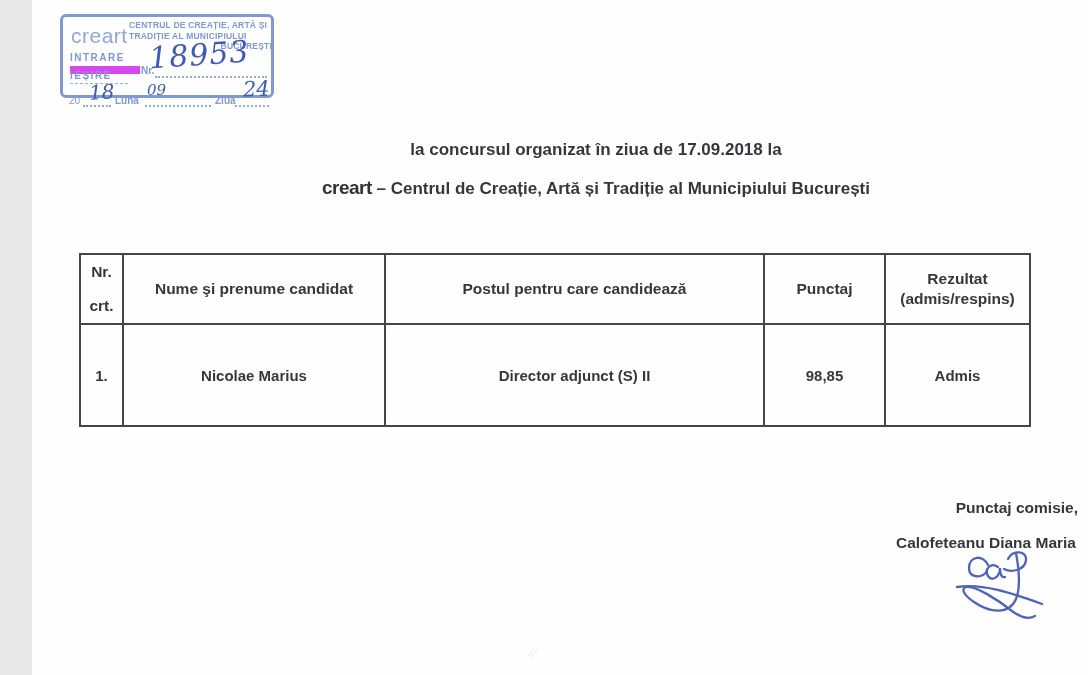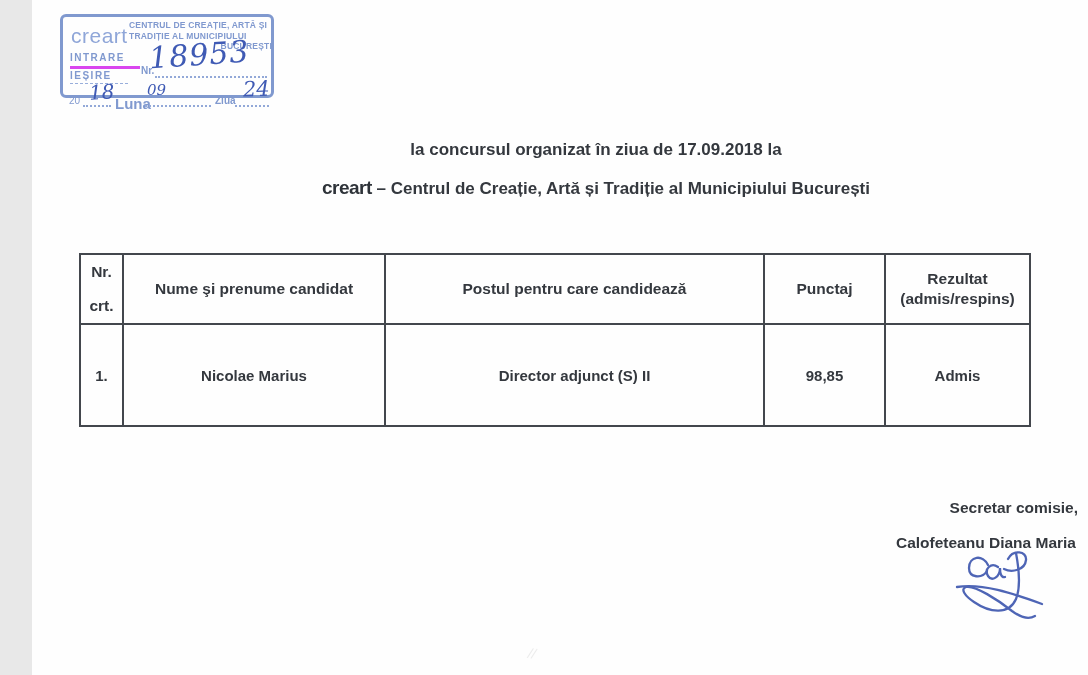--- a/index.html
+++ b/index.html
@@ -22,40 +22,40 @@
     left:8px; top:7px; font-size:21px; font-weight:500;
     color:#8fa6d8; letter-spacing:.5px;
   }
   .stamp-org {
     left:66px; top:3px; width:143px; font-size:8.5px; font-weight:700;
     line-height:10.5px; letter-spacing:.2px; color:#8099cf;
   }
   .stamp-org .l3 { display:block; text-align:right; }
   .stamp-intrare {
     left:7px; top:35px; width:70px; font-size:10px; font-weight:700;
-    letter-spacing:1.5px; border-bottom:3px solid #d946ef; padding-bottom:3px;
+    letter-spacing:1.5px; border-bottom:8px solid #d946ef; padding-bottom:3px;
   }
   .stamp-iesire {
     left:7px; top:53px; width:58px; font-size:10px; font-weight:700;
     letter-spacing:1.5px; border-bottom:1px dashed #98aedb; padding-bottom:2px;
   }
   .stamp-nr-label { left:78px; top:48px; font-size:10px; font-weight:700; }
   .dots { border-bottom:2px dotted #93a9d8; height:1px; }
   .nr-dots   { left:92px;  top:59px; width:112px; }
   .row-dots1 { left:20px;  top:88px; width:28px; }
   .row-dots2 { left:82px;  top:88px; width:66px; }
   .row-dots3 { left:172px; top:88px; width:34px; }
   .ink {
     font-family:"DejaVu Serif", serif; font-style:italic; font-weight:500;
     color:#3f5ab4;
   }
   .stamp-nr-value { left:86px; top:20px; font-size:30px; transform:rotate(-4deg); letter-spacing:1px; }
   .stamp-year-prefix { left:6px;   top:78px; font-size:10px; font-weight:400; }
   .stamp-year-value  { left:26px;  top:63px; font-size:20px; transform:rotate(-3deg); }
-  .stamp-luna-label  { left:52px;  top:78px; font-size:15px; font-weight:700; }
+  .stamp-luna-label  { left:52px;  top:78px; font-size:10px; font-weight:700; }
   .stamp-luna-value  { left:84px; top:64px; font-size:15px; }
   .stamp-ziua-label  { left:152px; top:78px; font-size:10px; font-weight:700; }
   .stamp-ziua-value  { left:180px; top:60px; font-size:21px; transform:rotate(-2deg); }
 
   
   .anexa {
     position:absolute; top:48px; right:42px;
     font-size:16px; font-weight:700; letter-spacing:.2px;
   }
   .title1 {
@@ -175,21 +175,21 @@
       <tr>
         <td>1.</td>
         <td>Nicolae Marius</td>
         <td>Director adjunct (S) II</td>
         <td>98,85</td>
         <td>Admis</td>
       </tr>
     </tbody>
   </table>
 
-  <div class="sec-role">Secretar comisie,</div>
+  <div class="sec-role">Punctaj comisie,</div>
   <div class="sec-name">Calofeteanu Diana Maria</div>
   <svg class="signature" viewBox="0 0 112 78">
     <g fill="none" stroke="#3c55ae" stroke-width="2.3" stroke-linecap="round" opacity="0.9">
       <path d="M38,20 C33,9 19,11 19,23 C19,33 32,34 37,26"></path>
       <path d="M48,22 C41,17 34,24 38,31 C42,37 50,32 50,23 C50,28 51,33 55,32"></path>
       <path d="M58,14 C63,4 77,6 76,15 C75,25 62,28 54,24"></path>
       <path d="M66,8 C69,24 71,42 66,54 C59,70 40,68 24,57 C15,51 10,44 16,42 C25,40 48,55 62,66 C70,72 78,75 85,71"></path>
       <path d="M7,42 C32,38 62,48 92,59"></path>
     </g>
   </svg>

